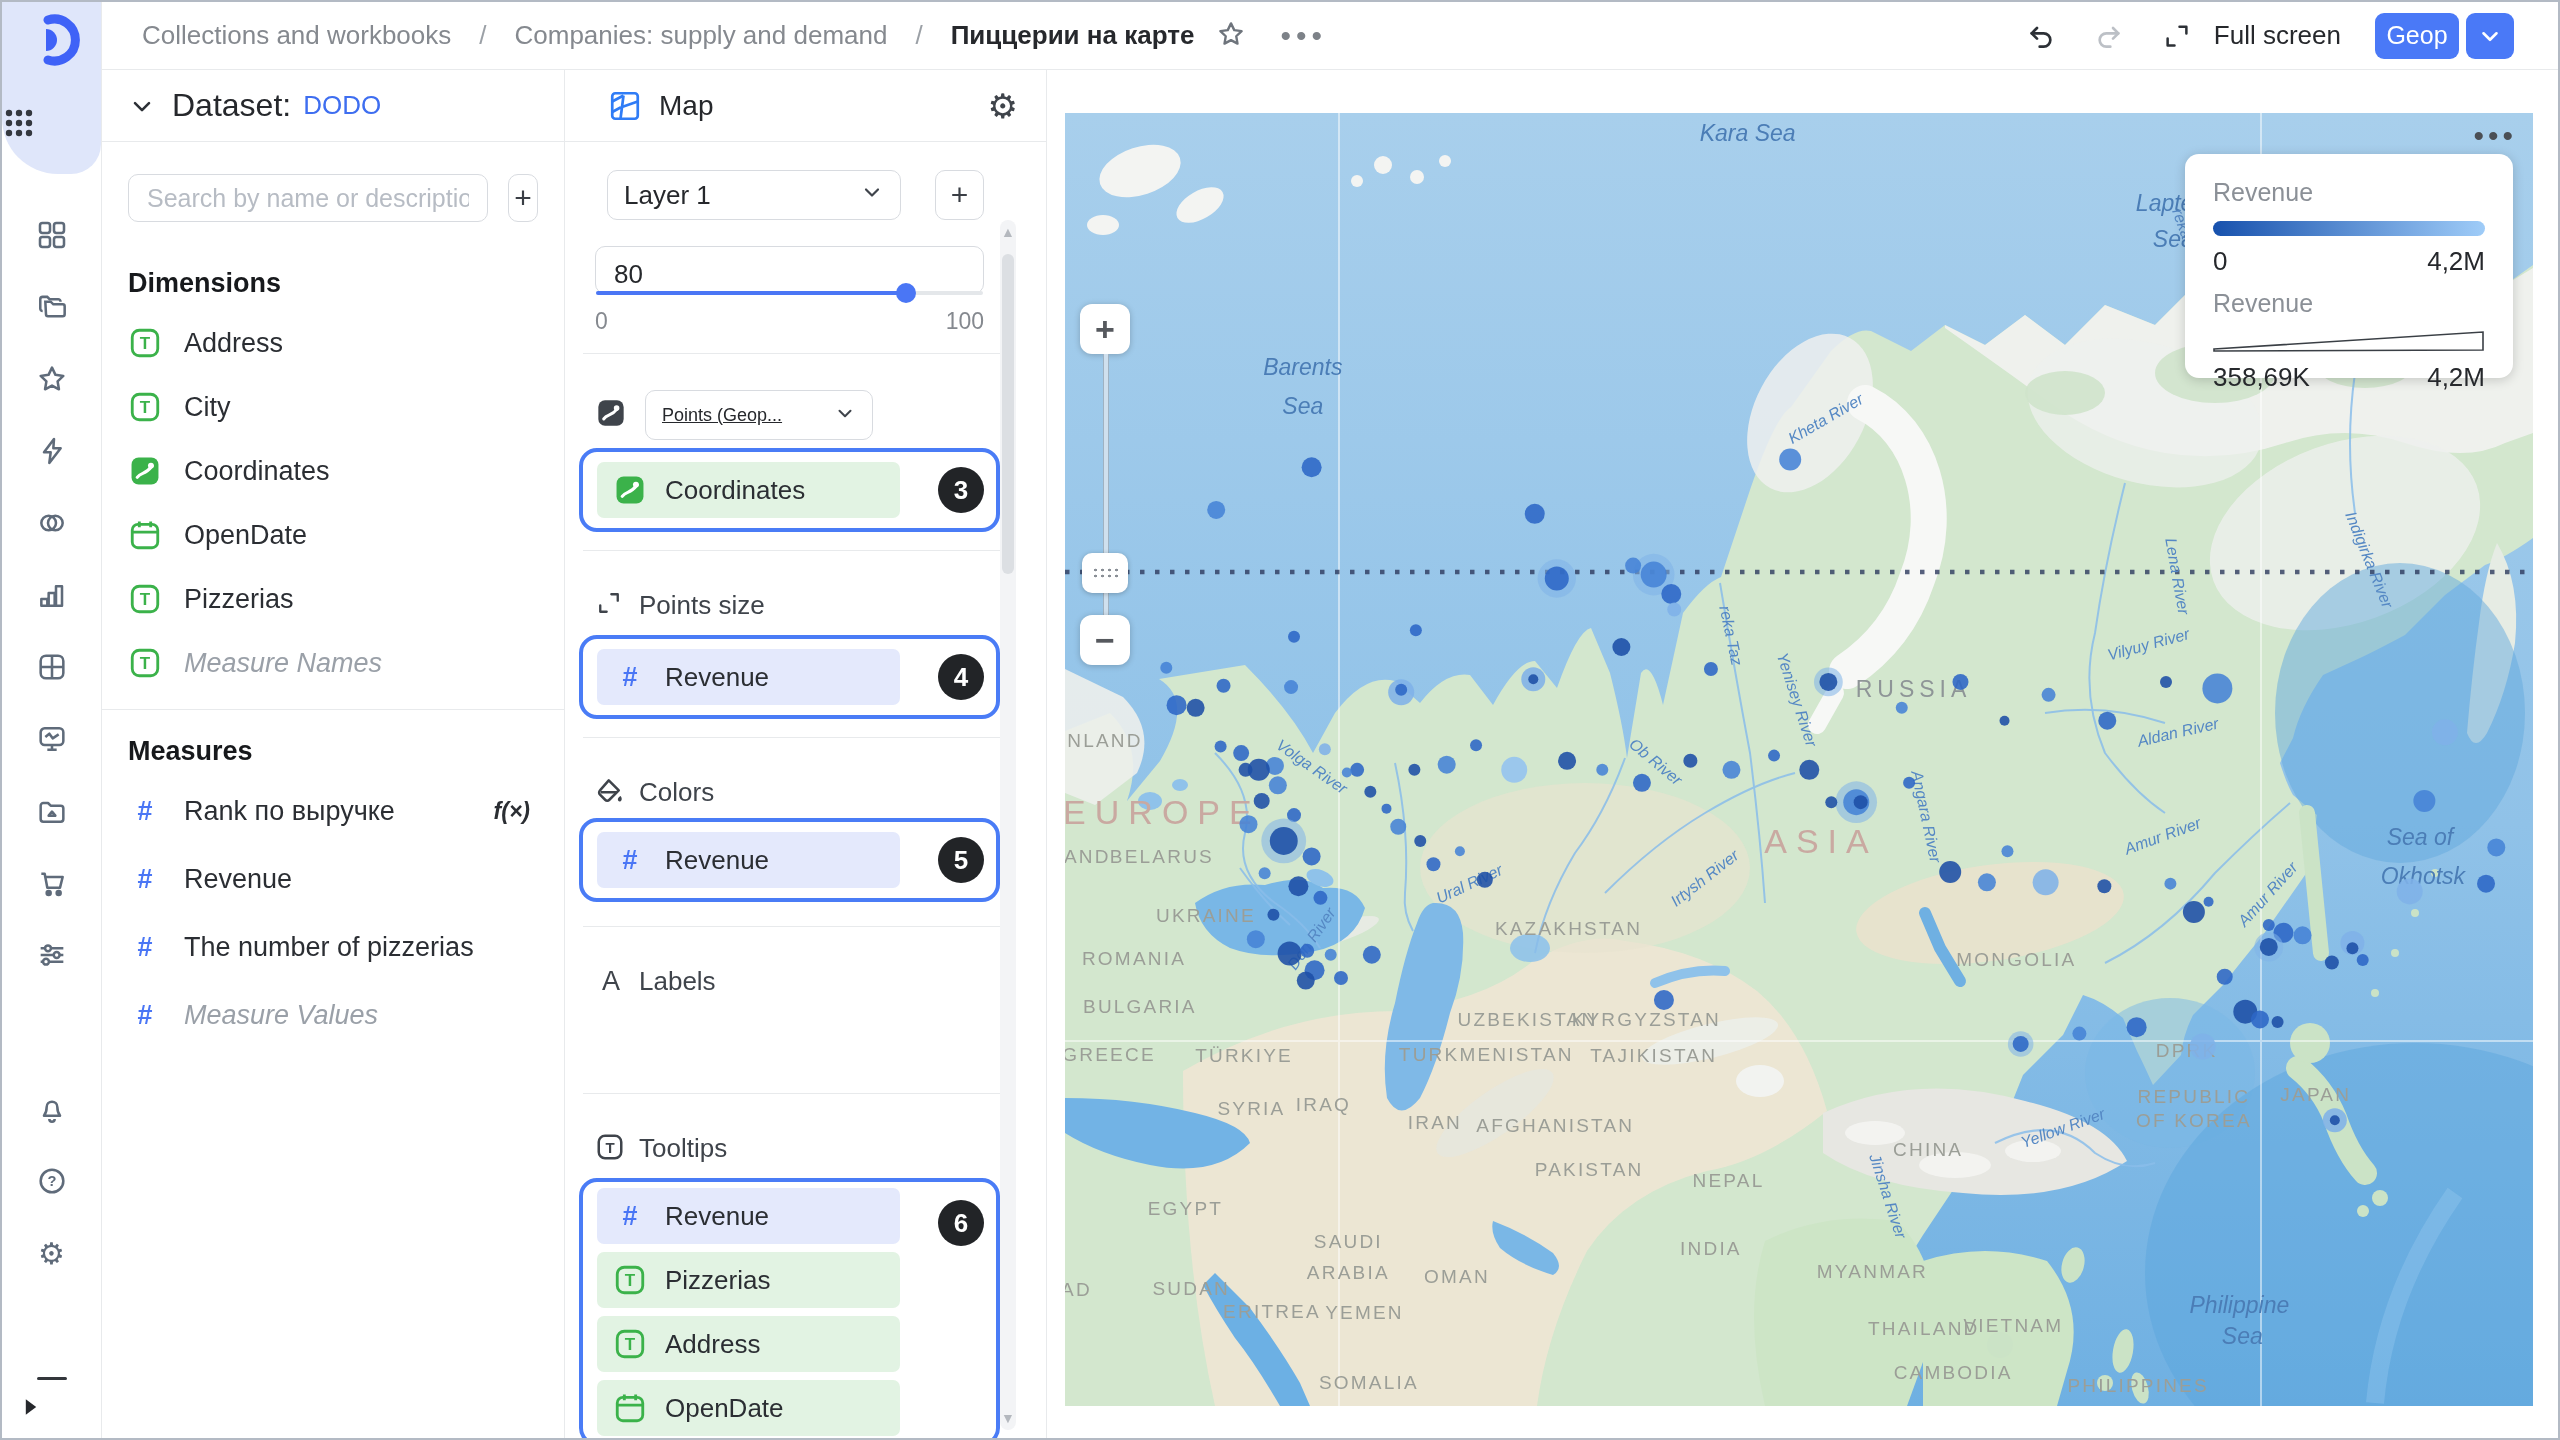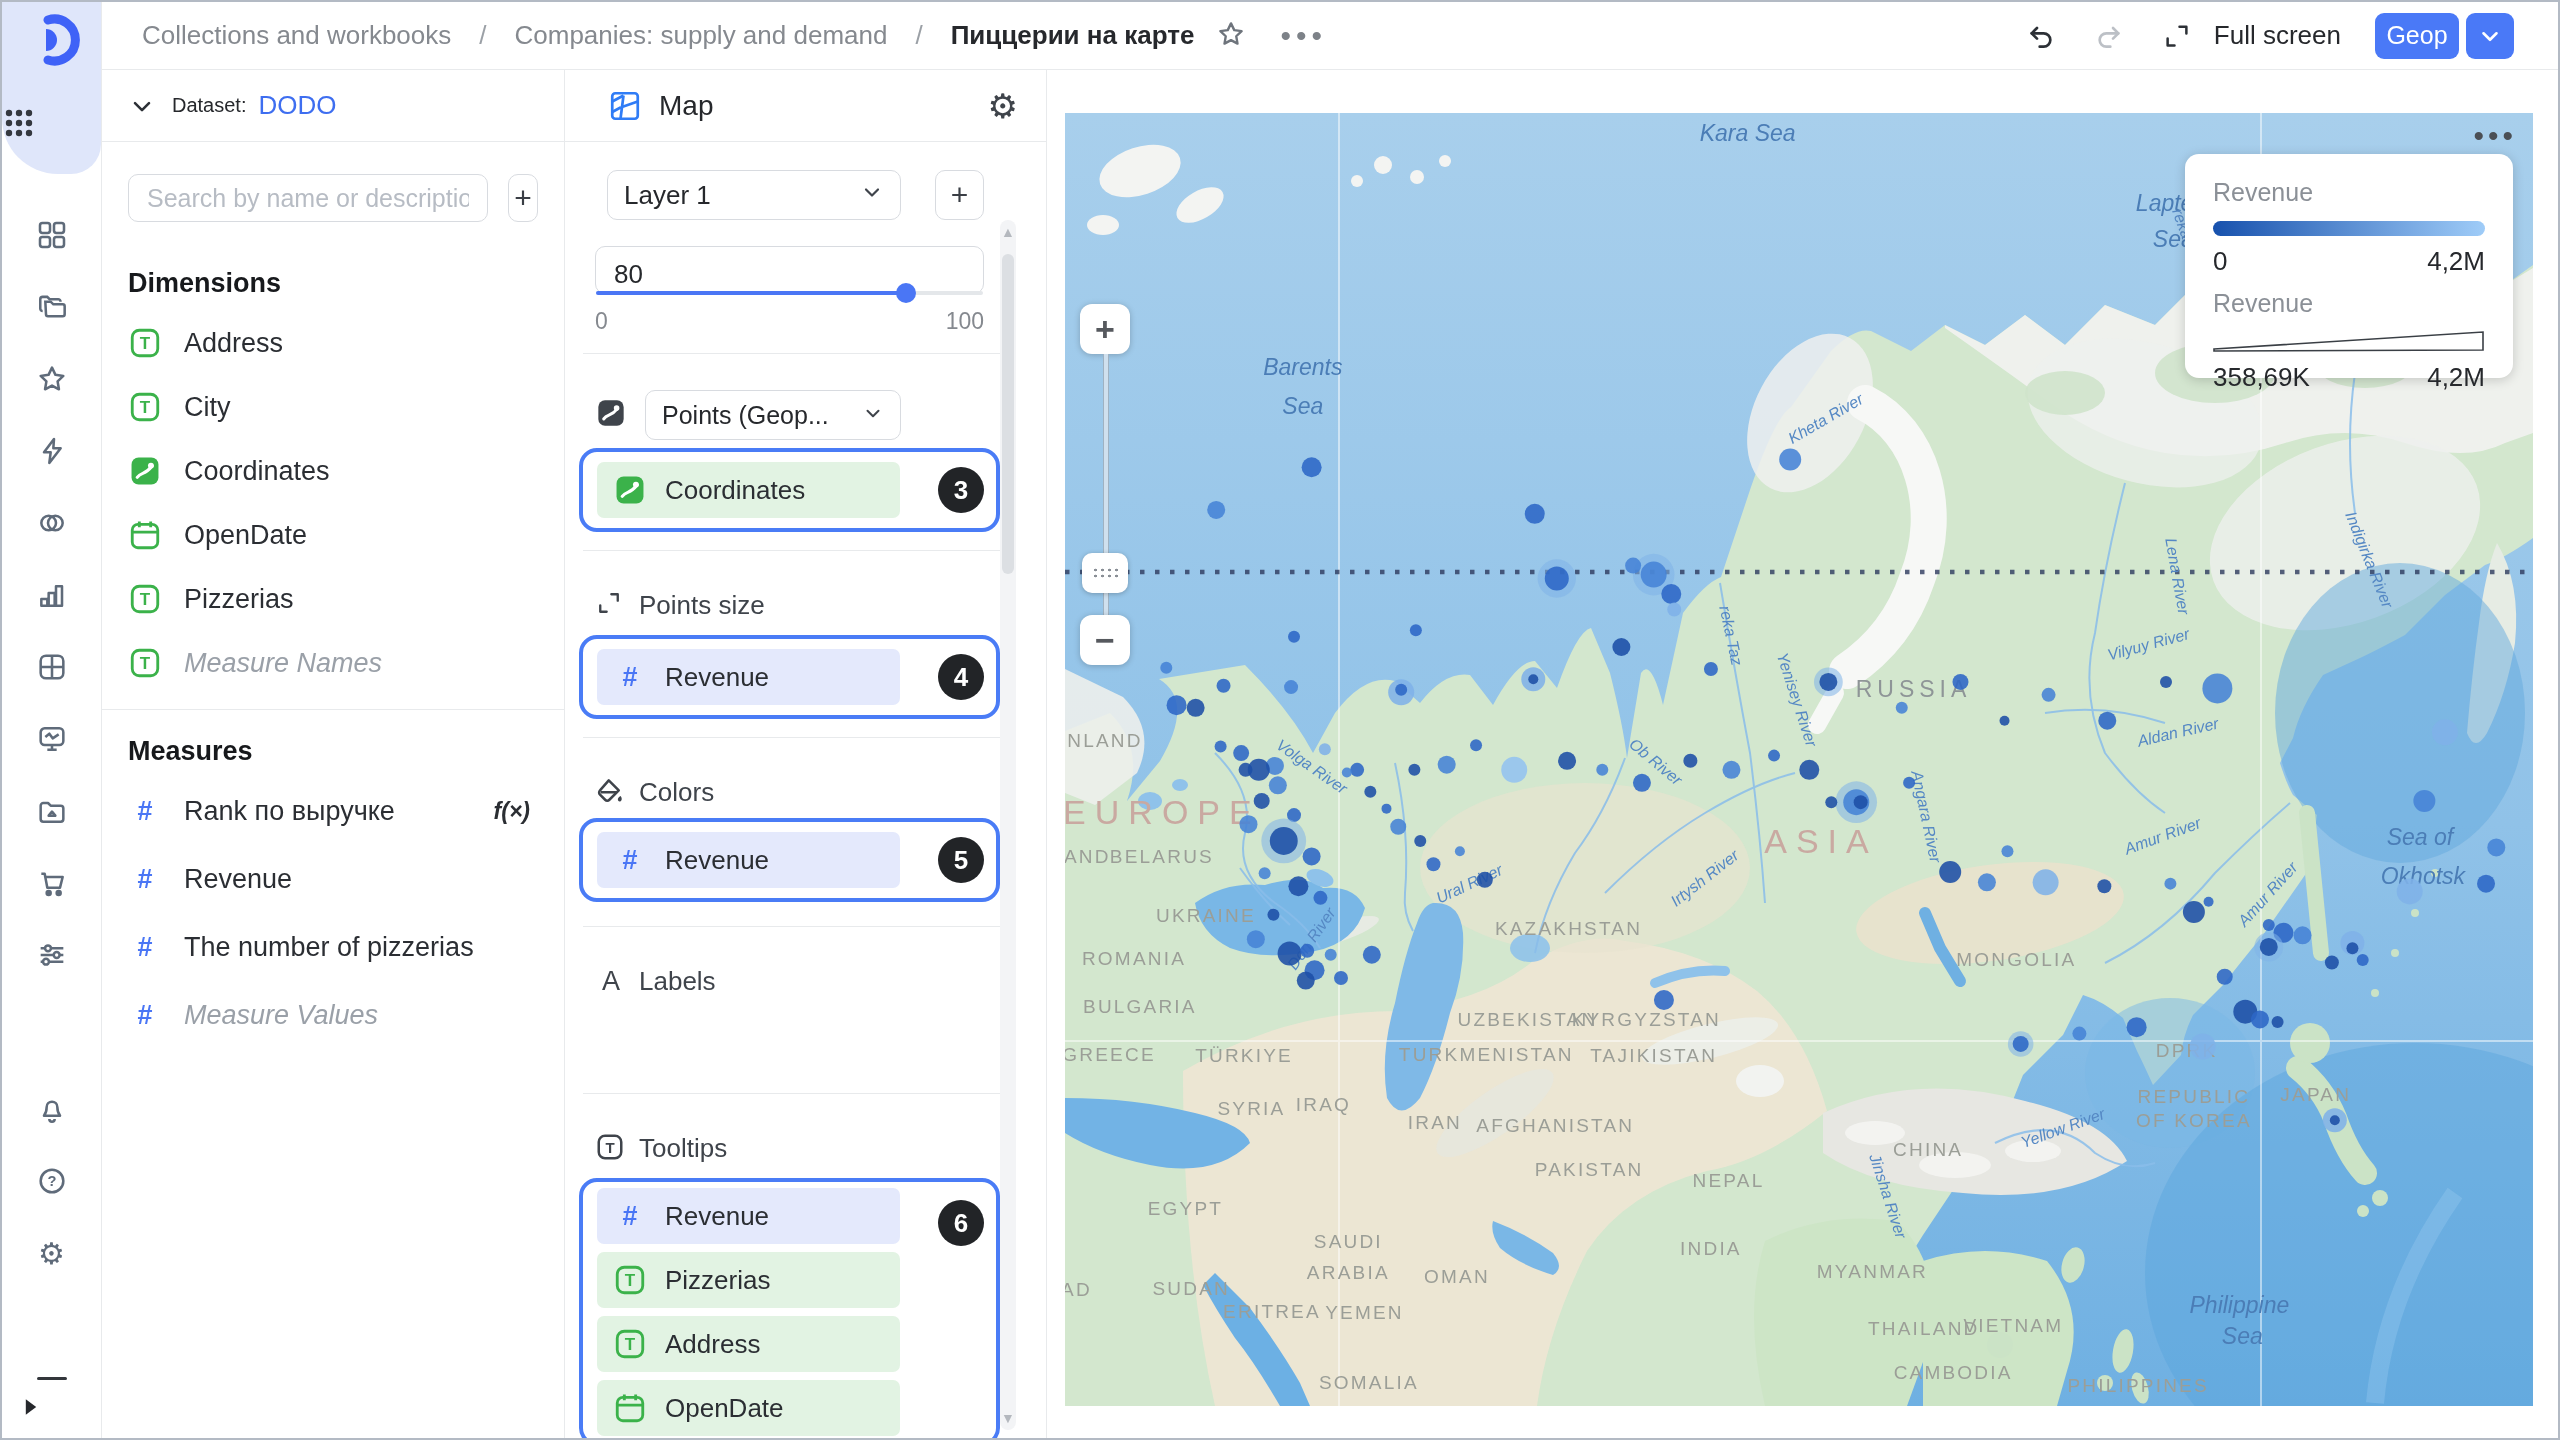--- a/index.html
+++ b/index.html
@@ -26,21 +26,21 @@
   .apps-grid { position:absolute; top:104px; left:0; width:100%; display:flex; justify-content:center; }
   .rail-stack { position:absolute; top:216px; left:0; width:100%; display:flex; flex-direction:column; align-items:center; gap:38px; }
   .rail-bottom { position:absolute; bottom:168px; left:0; width:100%; display:flex; flex-direction:column; align-items:center; gap:38px; }
   .rail-btn { width:34px; height:34px; display:flex; align-items:center; justify-content:center; cursor:pointer; }
   .rail-handle { position:absolute; bottom:58px; left:50%; transform:translateX(-50%); width:30px; height:3px; background:#33363b; border-radius:2px; }
   .rail-collapse { position:absolute; bottom:14px; left:16px; }
 
   
   .ds-panel { position:absolute; left:100px; top:68px; bottom:0; width:463px; background:#fff; border-right:1px solid #e8eaec; }
   .panel-head { height:72px; border-bottom:1px solid #e8eaec; display:flex; align-items:center; padding:0 26px; }
-  .ds-head-label { font-size:20px; color:#26282c; margin-left:16px; }
+  .ds-head-label { font-size:32px; color:#26282c; margin-left:16px; }
   .ds-head-name { font-size:26px; color:#3e6ef0; margin-left:12px; cursor:pointer; }
   .ds-body { padding:32px 26px 0 26px; }
   .search-row { display:flex; gap:20px; }
   .search-input { flex:1; height:48px; border:1px solid #d8dbe0; border-radius:10px; font-size:25px; padding:0 18px; color:#26282c; font-family:"Liberation Sans",sans-serif; }
   .search-input::placeholder { color:#b7bcc4; }
   .sq-btn { width:48px; height:48px; border:1px solid #d8dbe0; border-radius:10px; background:#fff; font-size:30px; color:#3a3e45; cursor:pointer; line-height:1; }
   .list-title { font-size:27px; font-weight:bold; color:#17191c; margin-top:46px; }
   .field-list { margin-top:22px; display:flex; flex-direction:column; }
   .ds-row { height:44px; margin-bottom:20px; display:flex; align-items:center; gap:22px; cursor:grab; }
   .m-row { height:44px; margin-bottom:24px; }
@@ -62,21 +62,21 @@
   .select .chev { margin-left:auto; }
   .opacity-box { position:relative; margin-top:26px; height:48px; border:1px solid #d8dbe0; border-radius:10px; font-size:26px; color:#26282c; display:flex; align-items:flex-start; padding:12px 18px; }
   .op-track { position:absolute; left:0; right:0; bottom:-2px; height:4px; background:#e4e7ea; border-radius:2px; }
   .op-fill { position:absolute; left:0; bottom:-2px; height:4px; width:80%; background:#4a76f5; border-radius:2px; }
   .op-knob { position:absolute; left:80%; bottom:-10px; width:20px; height:20px; border-radius:50%; background:#4a76f5; transform:translateX(-10px); cursor:pointer; }
   .op-scale { display:flex; justify-content:space-between; font-size:23px; color:#85898f; margin-top:14px; }
   .cfg-divider { height:1px; background:#e8eaec; margin:18px -30px 0 -12px; }
   .sec-head { display:flex; align-items:flex-end; gap:12px; margin-top:38px; font-size:26px; color:#3f444b; }
   .sec-head .sic { width:32px; height:32px; flex:0 0 32px; }
   .geo-row { display:flex; align-items:center; gap:18px; margin-top:36px; }
-  .geo-select { width:256px; font-size:25px; }
+  .geo-select { width:228px; font-size:18px;text-decoration:underline; }
   .drop-outline { position:relative; border:4px solid #4a7cf6; border-radius:18px; padding:10px 96px 10px 14px; margin:8px -16px 0 -16px; }
   .drop-outline.tight { padding:6px 96px 6px 14px; }
   .chip { height:56px; border-radius:7px; display:flex; align-items:center; gap:18px; padding:0 16px; font-size:26px; color:#2b2e33; margin-bottom:8px; cursor:grab; }
   .chip:last-child { margin-bottom:0; }
   .chip.green { background:#e2f3e3; }
   .chip.blue { background:#e4e9fc; }
   .badge { position:absolute; right:12px; width:46px; height:46px; border-radius:50%; background:#222427; color:#fff; font-size:26px; font-weight:bold; display:flex; align-items:center; justify-content:center; }
   .badge.mid { top:50%; transform:translateY(-50%); }
   .badge.first { top:18px; }
   .labels-gap { margin-bottom:96px; }

